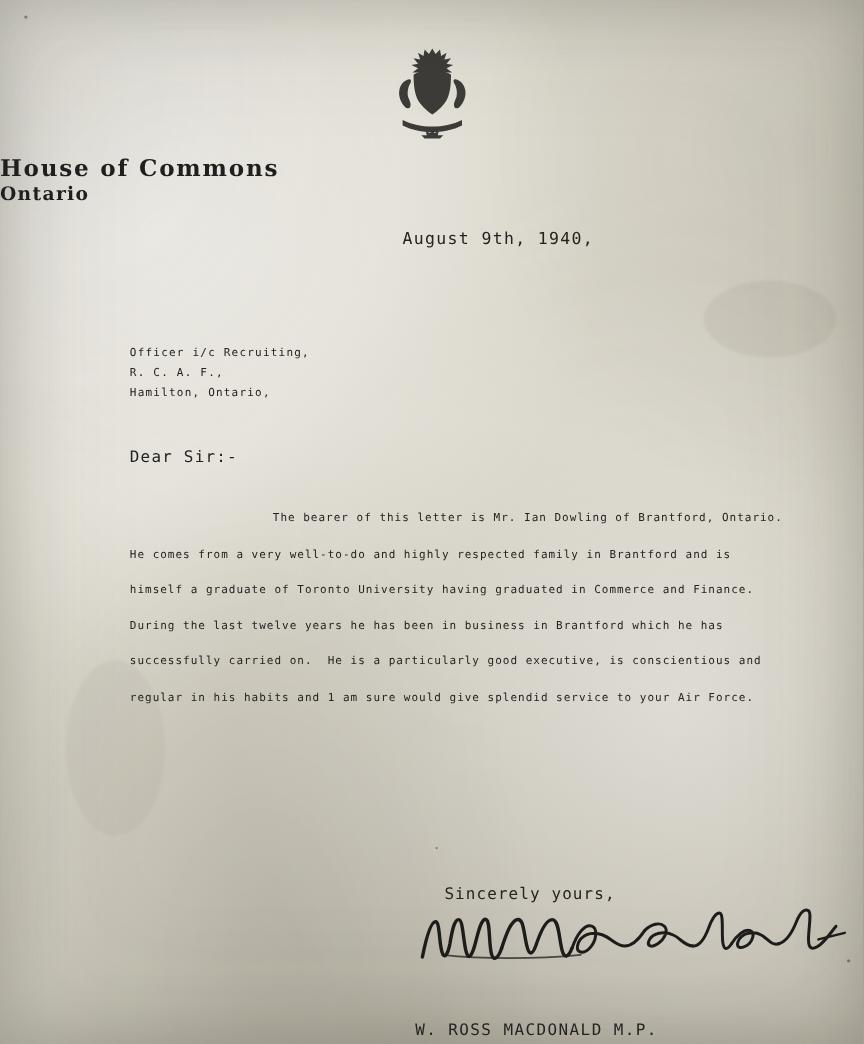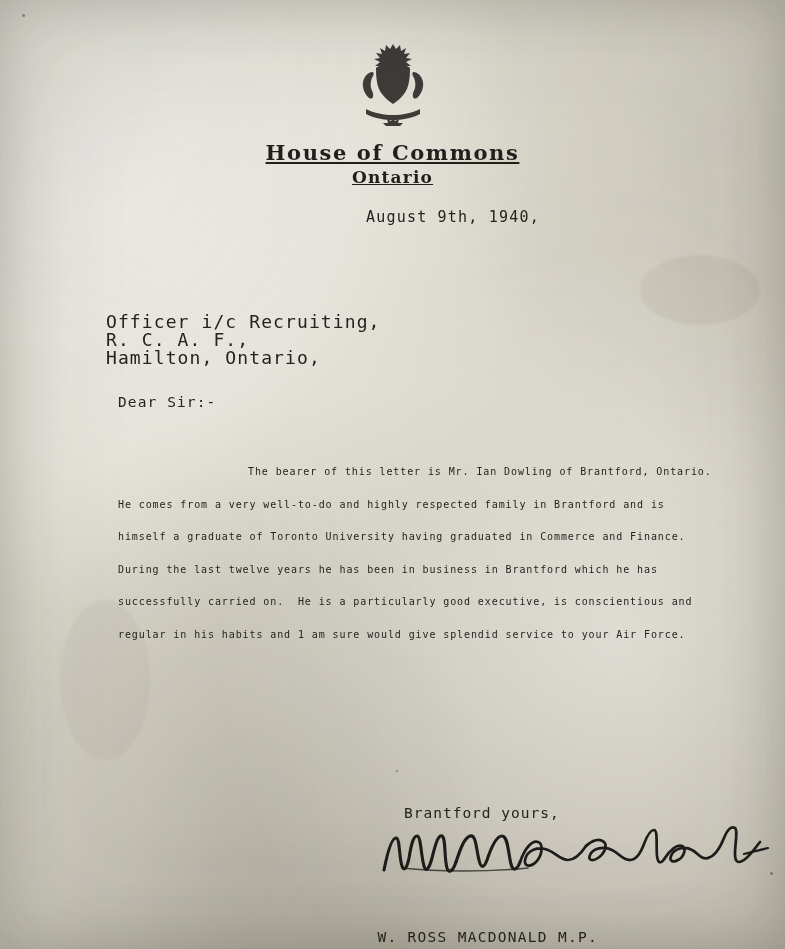--- a/index.html
+++ b/index.html
@@ -56,22 +56,20 @@
   .crest {
     width: 74px;
     height: 84px;
     opacity: 0.88;
   }
 
   
   .heading {
     position: absolute;
     left: 0; right: 0;
-    text-align: center;
-    text-decoration: underline;
   }
   .hoc {
     top: 140px;
     font-family: "DejaVu Serif", serif;
     font-weight: bold;
     font-size: 21px;
     letter-spacing: 1.6px;
     color: #1f1f1e;
   }
   .country {
@@ -88,31 +86,31 @@
     top: 208px;
     left: 366px;
     font-size: 15px;
     letter-spacing: 1.2px;
     color: #23231f;
   }
 
   .addressee {
     position: absolute;
     top: 313px;
-    left: 106px;
-    font-size: 18px;
+    left: 118px;
+    font-size: 10px;
     letter-spacing: 1.1px;
     line-height: 18px;
     color: #23231f;
     white-space: pre;
   }
 
   .salutation {
     position: absolute;
-    top: 394px;
+    top: 408px;
     left: 118px;
     font-size: 14.5px;
     letter-spacing: 1.1px;
     color: #23231f;
   }
 
   .body {
     position: absolute;
     top: 456px;
     left: 118px;
@@ -213,21 +211,21 @@
     <div class="date">August 9th, 1940,</div>
 
     <div class="addressee">Officer i/c Recruiting,
 R. C. A. F.,
 Hamilton, Ontario,</div>
 
     <div class="salutation">Dear Sir:-</div>
 
     <div class="body"><span class="indent"></span><span>The bearer of this letter is Mr. Ian Dowling of Brantford, Ontario.  He comes from a very well-to-do and highly respected family in Brantford and is himself a graduate of Toronto University having graduated in Commerce and Finance.  During the last twelve years he has been in business in Brantford which he has successfully carried on.  He is a particularly good executive, is conscientious and regular in his habits and 1 am sure would give splendid service to your Air Force.</span></div>
 
-    <div class="closing">Brantford yours,</div>
+    <div class="closing">Sincerely yours,</div>
 
     <div class="signature">
       <svg width="400" height="60" viewBox="0 0 400 60">
         <g fill="none" stroke="#1c1c1a" stroke-linecap="round" stroke-linejoin="round">
           <path d="M6 46 C10 26 14 14 18 14 C22 14 21 34 24 42 C26 48 29 44 31 34 C33 22 35 12 39 12 C43 12 43 32 46 42 C48 49 51 45 54 34 C57 22 60 10 64 12 C68 14 66 34 69 44 C71 50 75 47 78 38" stroke-width="3.1"></path>
           <path d="M78 38 C82 26 86 14 92 12 C98 10 98 24 101 36 C103 45 106 44 109 36 C113 24 118 12 124 12 C130 12 130 28 133 40 C135 48 139 46 142 38" stroke-width="3.1"></path>
           <path d="M142 38 C147 24 154 16 160 18 C166 20 164 32 158 38 C152 44 146 42 147 36 C149 26 160 22 170 26 C178 29 182 36 190 36 C198 36 204 28 208 22" stroke-width="2.7"></path>
           <path d="M208 22 C214 16 222 14 226 18 C230 22 226 30 220 34 C214 38 210 36 212 31 C215 24 226 22 234 26 C241 29 244 36 252 36" stroke-width="2.7"></path>
           <path d="M252 36 C258 36 263 28 266 20 C269 12 272 6 276 6 C280 6 278 22 279 32 C280 40 283 40 287 34" stroke-width="2.7"></path>
           <path d="M287 34 C292 26 299 20 304 22 C309 24 306 33 300 36 C295 39 291 37 293 32 C296 24 307 22 314 26 C320 29 323 36 330 34" stroke-width="2.7"></path>

